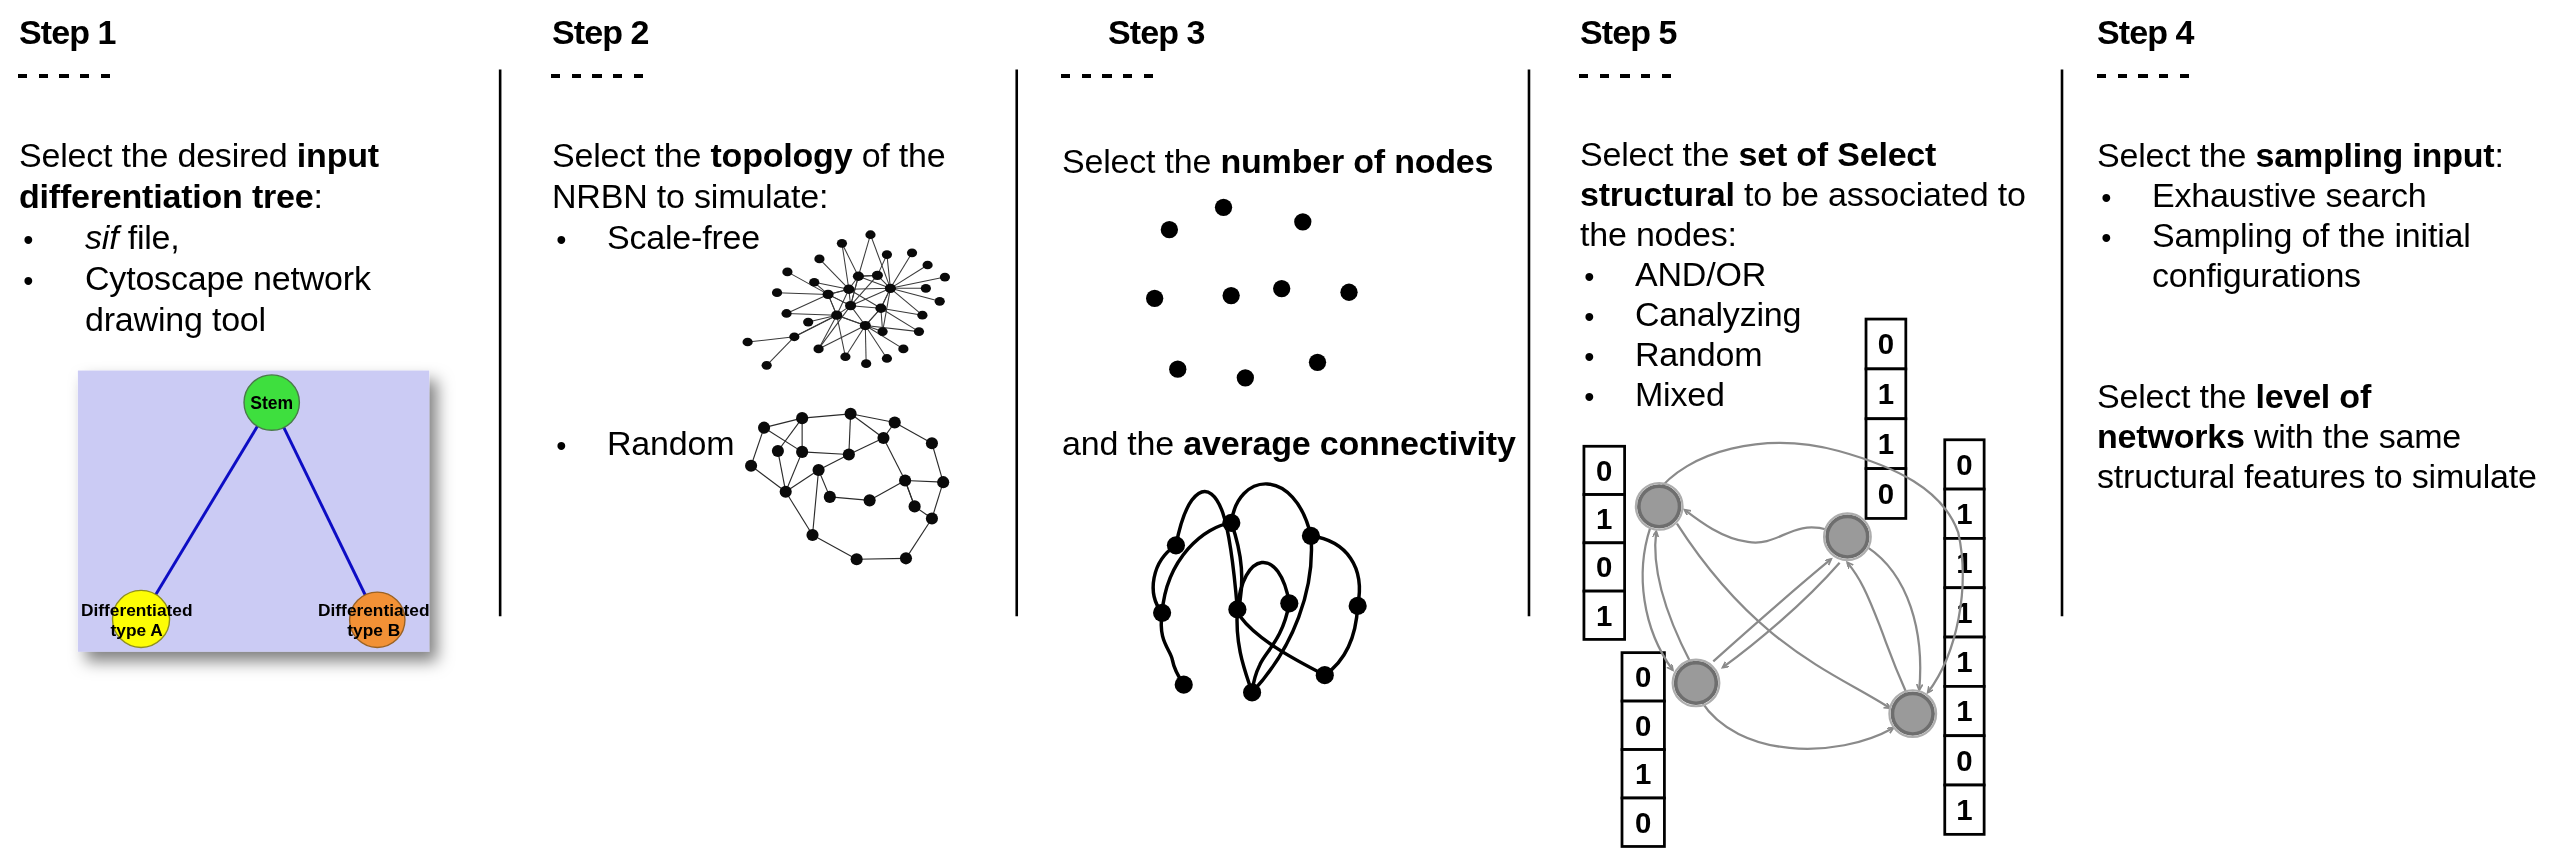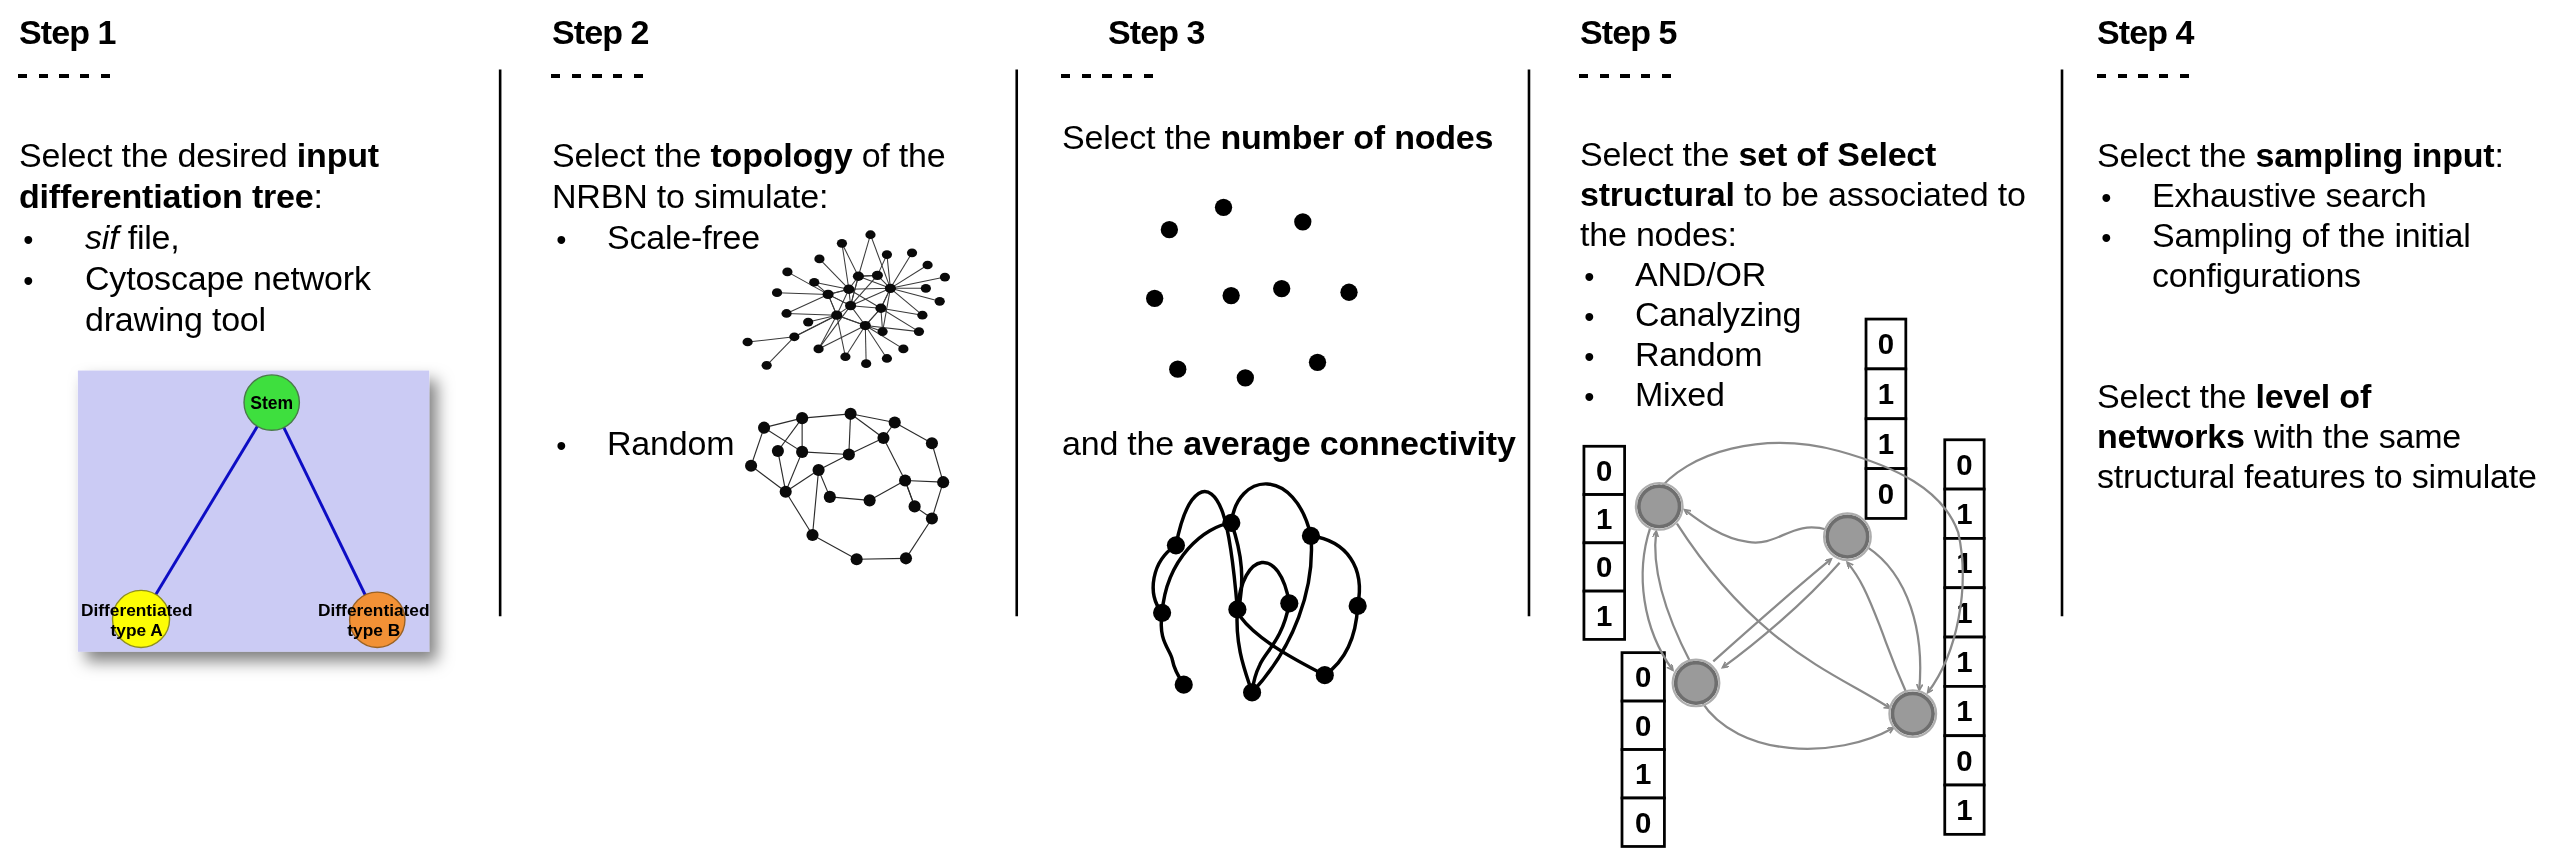--- a/index.html
+++ b/index.html
@@ -303,21 +303,21 @@
 <div class="dash" style="left:18px;top:74px"></div>
 <div class="t" style="left:19px;top:135px">Select the desired <b>input</b><br><b>differentiation tree</b>:<div class="li1"><span class="blt">•</span><i>sif</i>&nbsp;file,</div><div class="li1"><span class="blt">•</span>Cytoscape network<br>drawing tool</div></div>
 <div class="h" style="left:552px;top:13px">Step 2</div>
 <div class="dash" style="left:551px;top:74px"></div>
 <div class="t" style="left:552px;top:135px">Select the <b>topology</b> of the<br>NRBN to simulate:<div class="li"><span class="blt">•</span>Scale-free</div></div>
 <div class="t" style="left:552px;top:423px">
     <div class="li"><span class="blt">•</span>Random</div>
   </div>
 <div class="h" style="left:1108px;top:13px">Step 3</div>
 <div class="dash" style="left:1061px;top:74px"></div>
-<div class="t" style="left:1062px;top:117px">Select the <b>number of nodes</b></div>
+<div class="t" style="left:1062px;top:141px">Select the <b>number of nodes</b></div>
 <div class="t" style="left:1062px;top:423px">and the <b>average connectivity</b></div>
 <div class="h" style="left:1580px;top:13px">Step 5</div>
 <div class="dash" style="left:1579px;top:74px"></div>
 <div class="t" style="left:1580px;top:134px;line-height:40px">Select the <b>set of Select</b><br><b>structural</b> to be associated to<br>the nodes:<div class="li"><span class="blt">•</span>AND/OR</div><div class="li"><span class="blt">•</span>Canalyzing</div><div class="li"><span class="blt">•</span>Random</div><div class="li"><span class="blt">•</span>Mixed</div></div>
 <div class="h" style="left:2097px;top:13px">Step 4</div>
 <div class="dash" style="left:2097px;top:74px"></div>
 <div class="t" style="left:2097px;top:135px;line-height:40px">Select the <b>sampling input</b>:<div class="li"><span class="blt">•</span>Exhaustive search</div><div class="li"><span class="blt">•</span>Sampling of the initial<br>configurations</div></div>
 <div class="t" style="left:2097px;top:376px;line-height:40px">Select the <b>level of</b><br><b>networks</b> with the same<br>structural features to simulate</div>
 
 </body></html>

